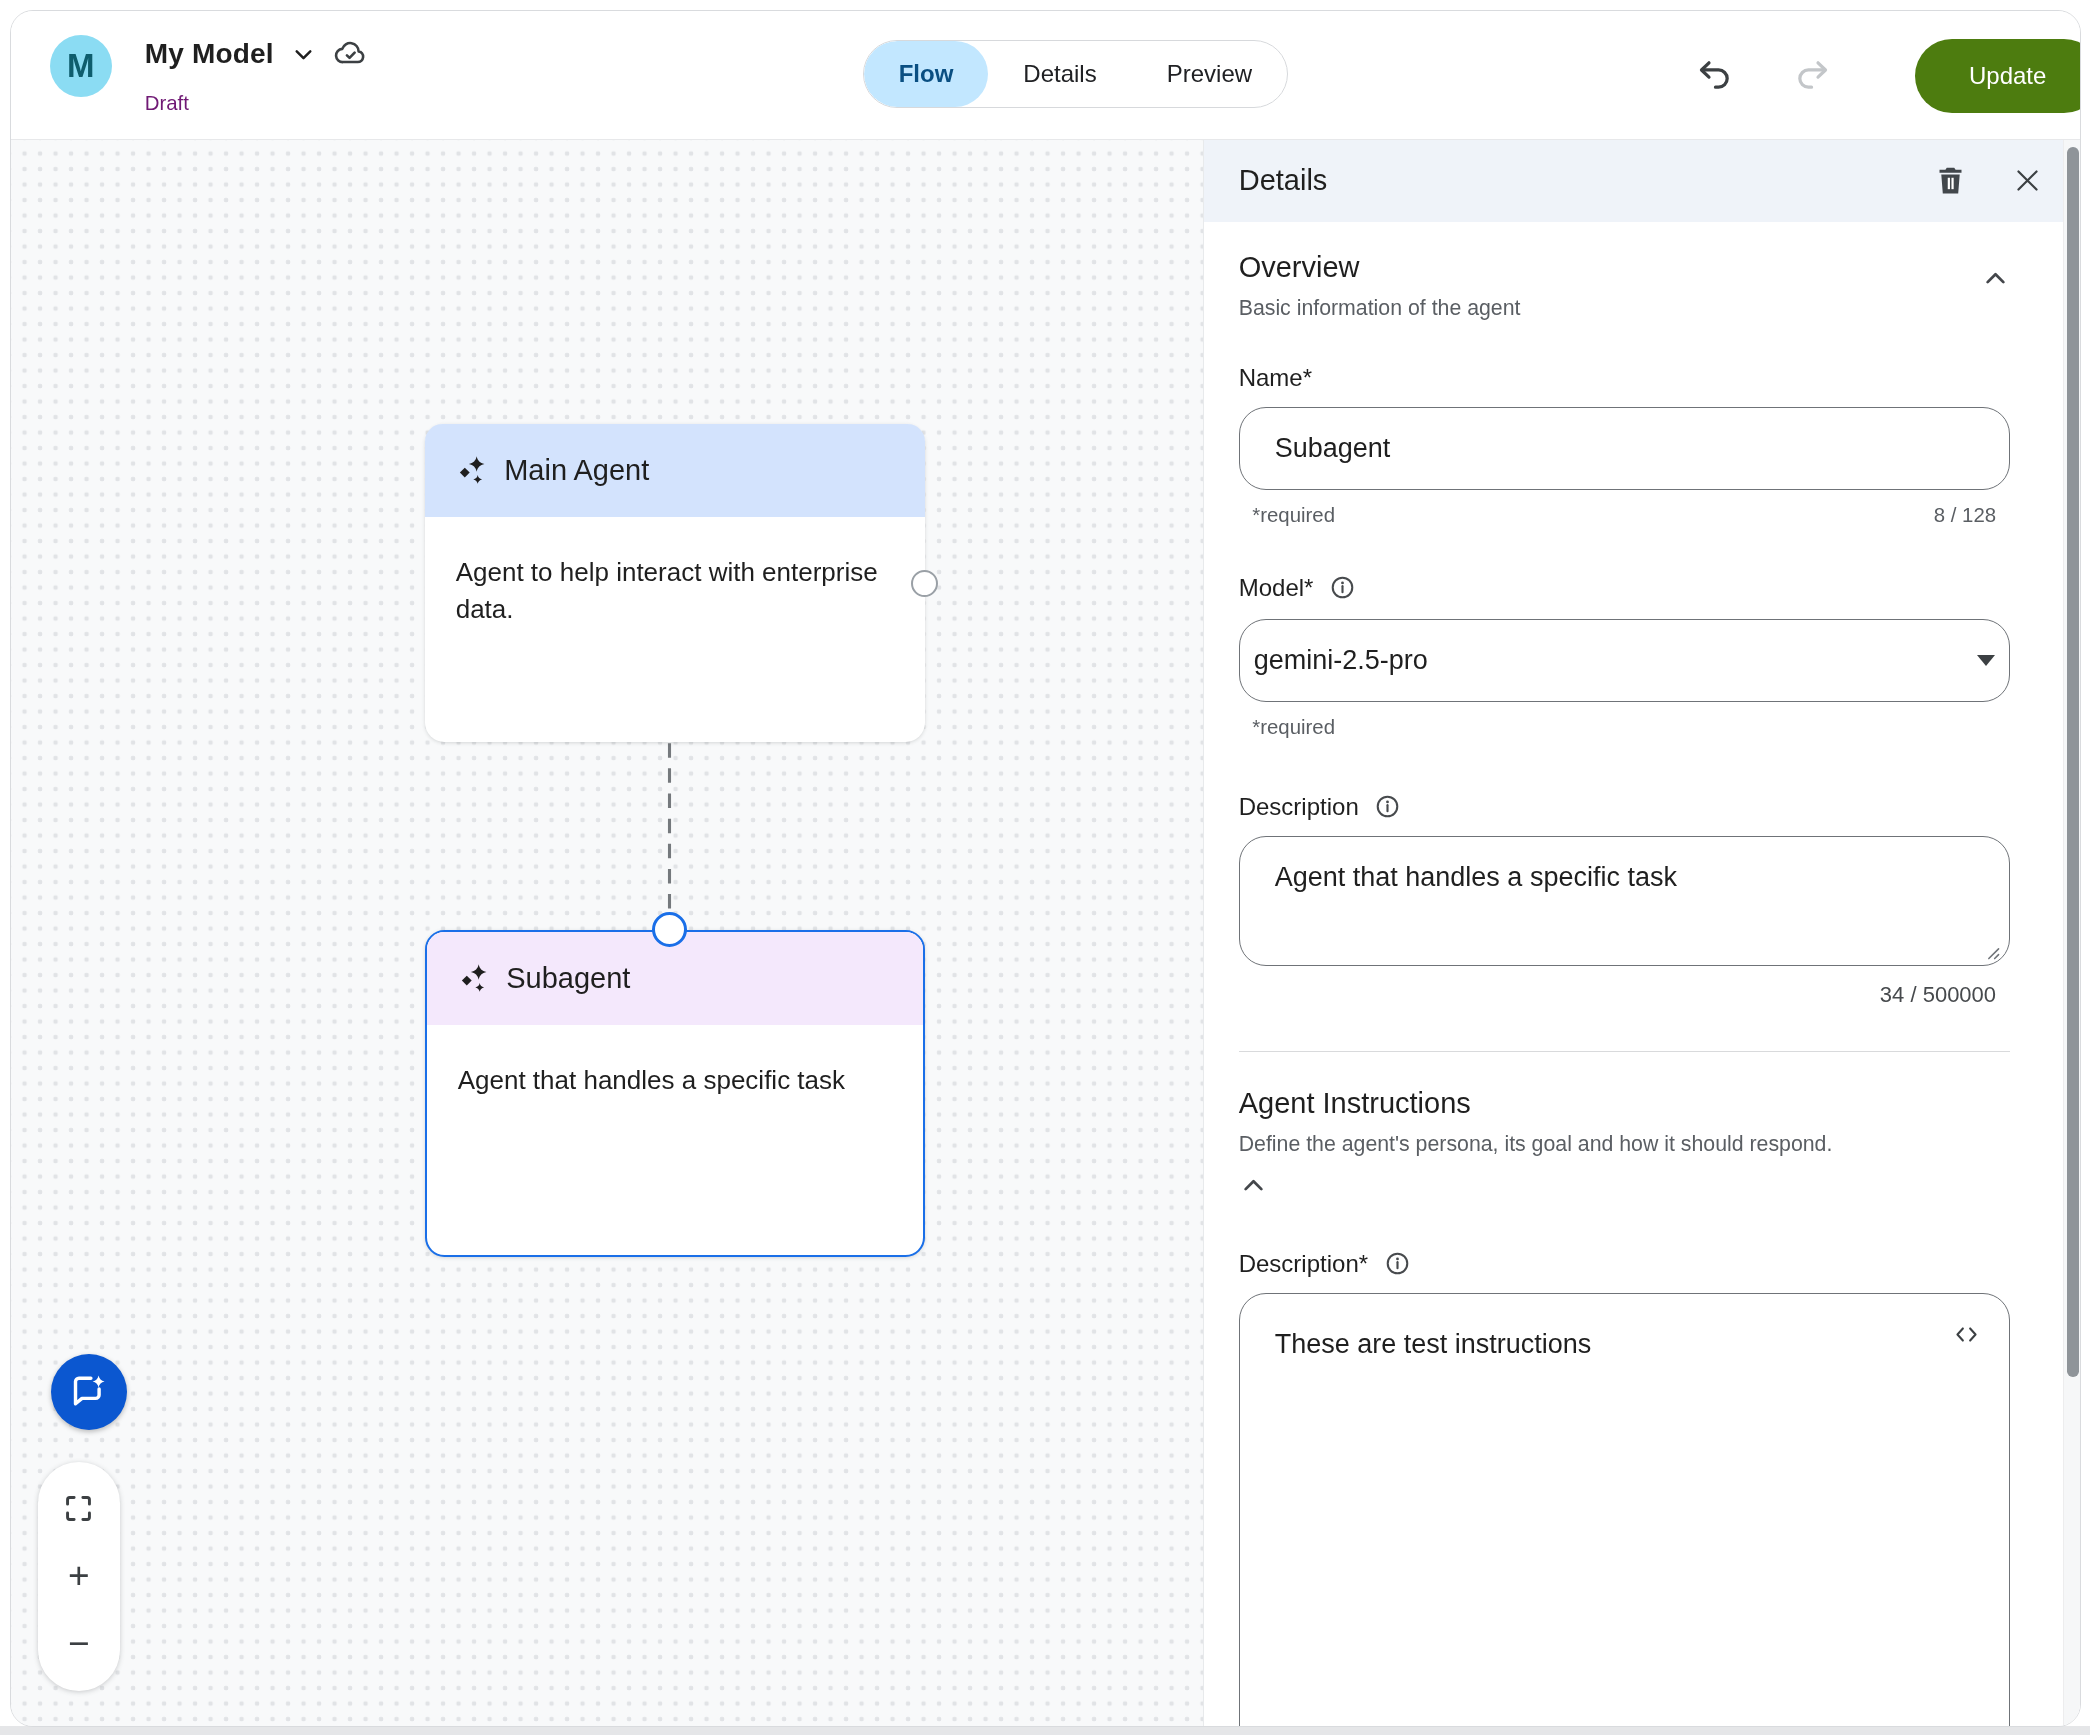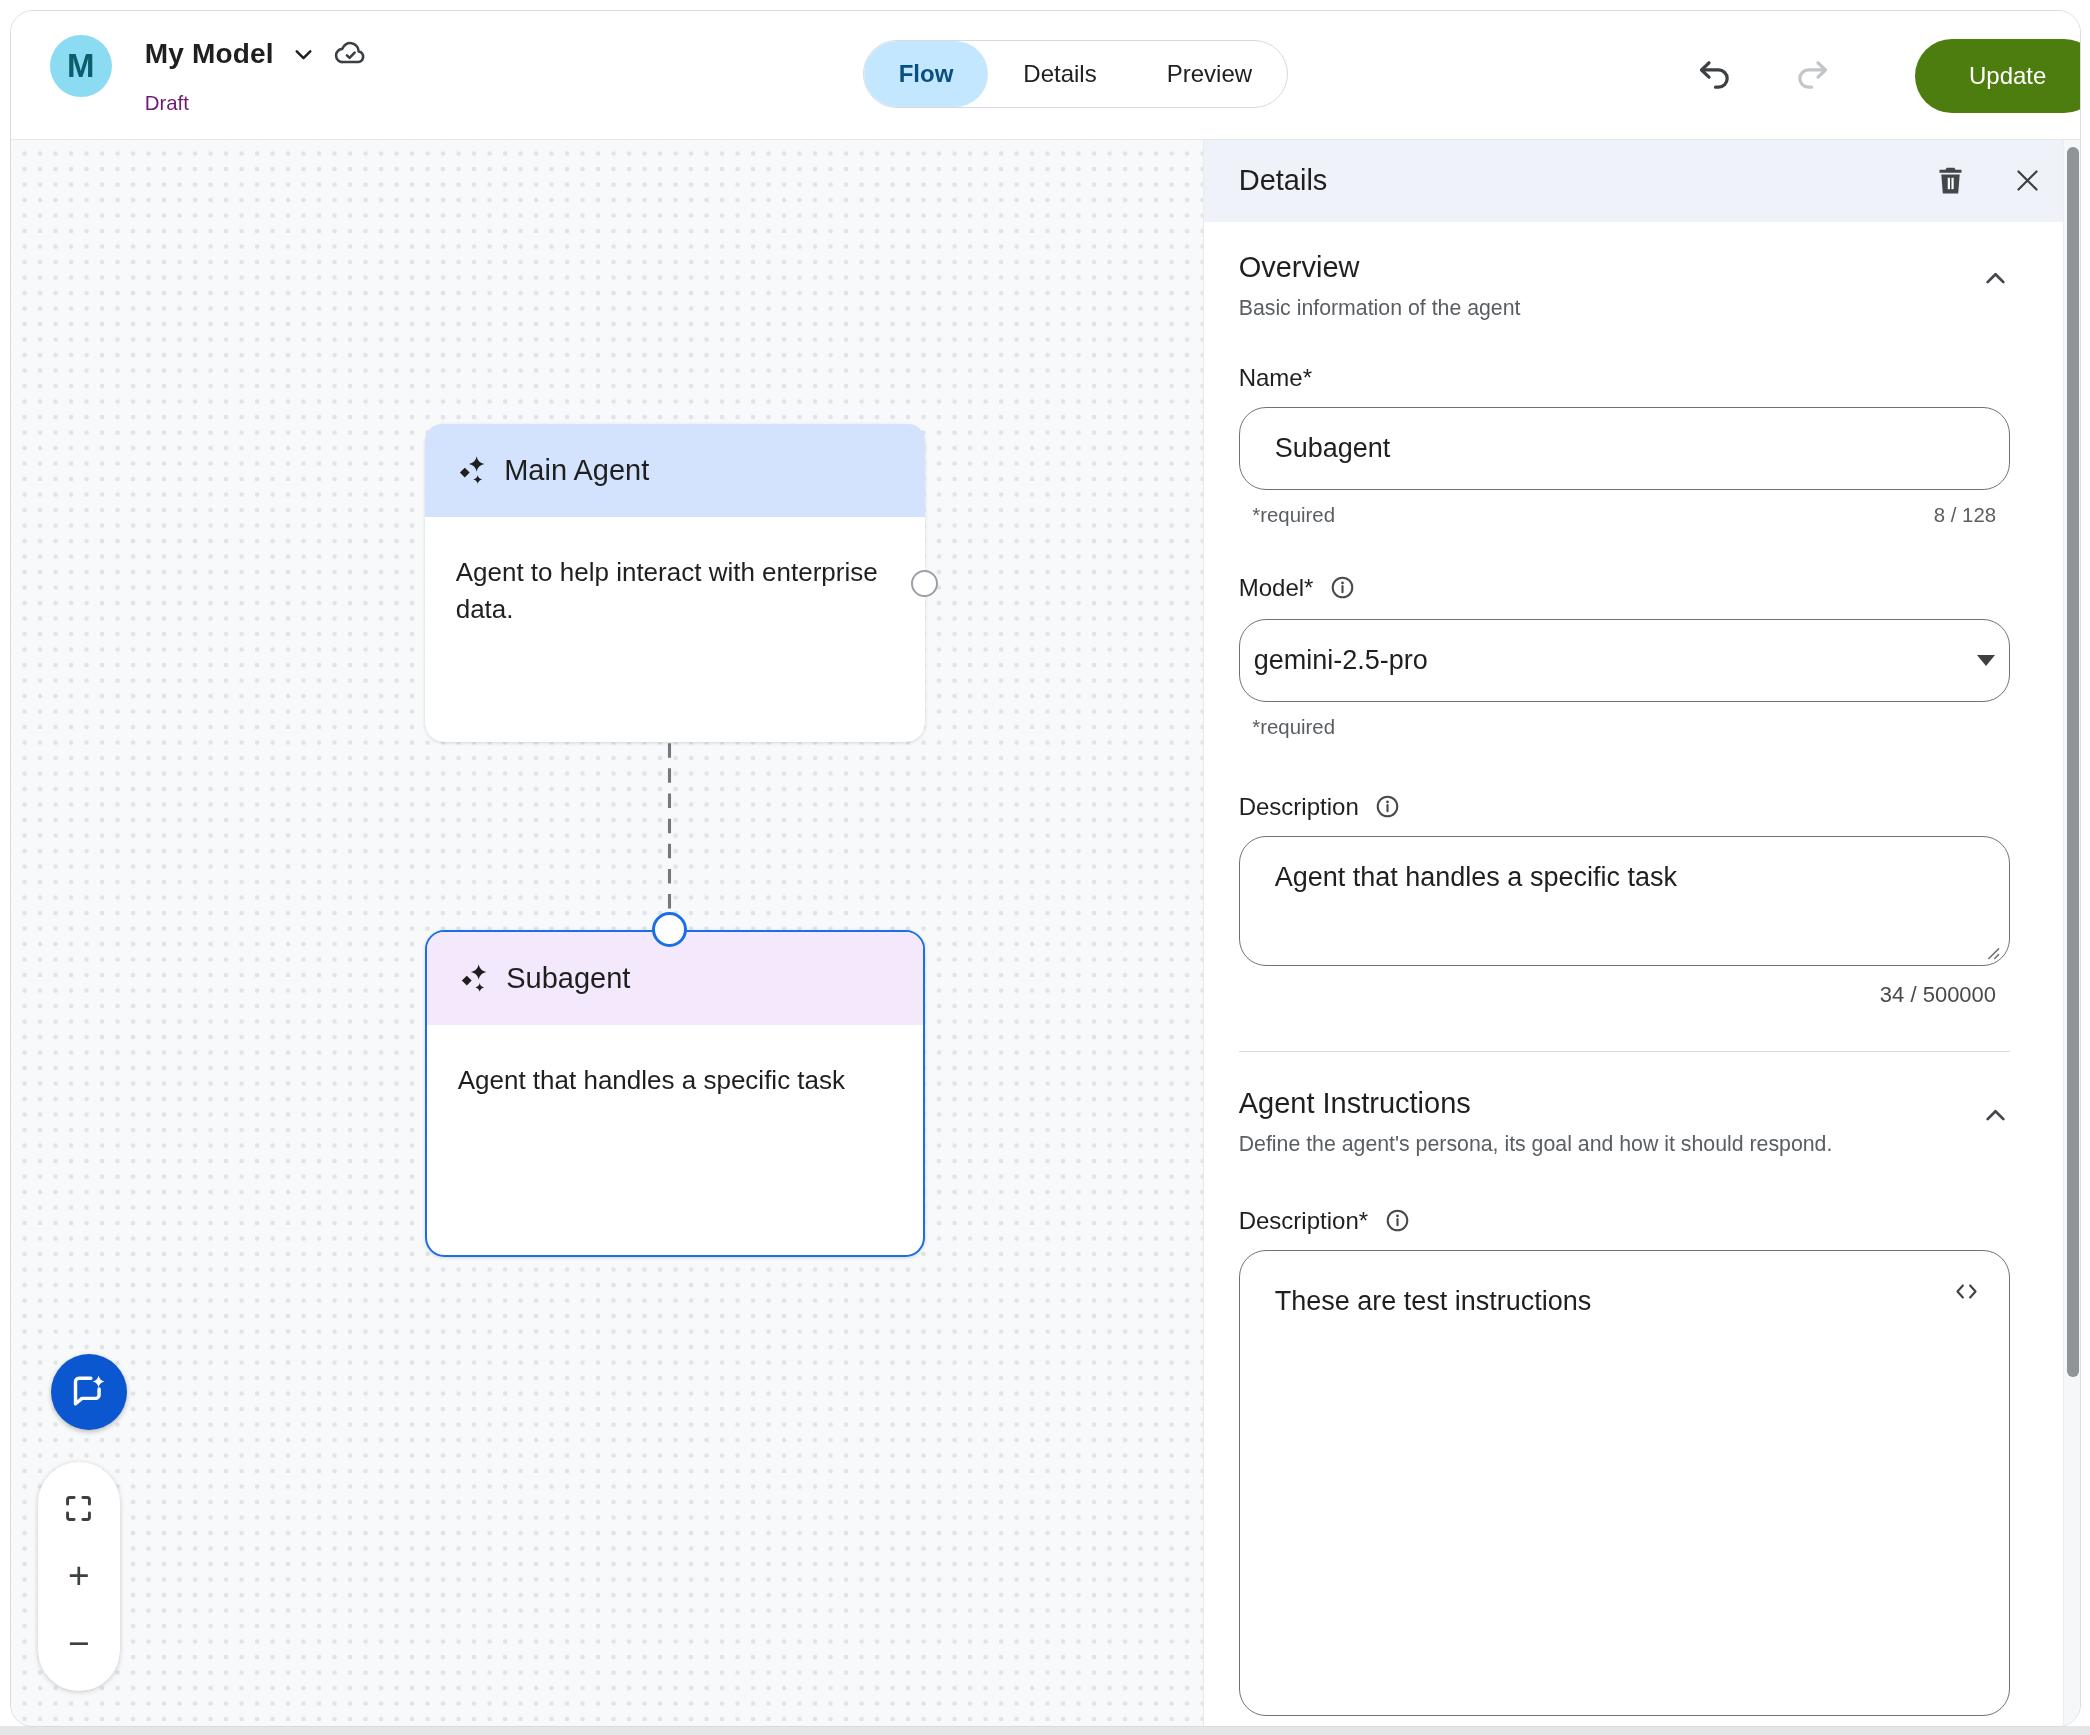--- a/index.html
+++ b/index.html
@@ -104,21 +104,21 @@
 
   .divider { height:1px; background:#d9dadc; margin-top:43px; }
 
   .scrollbar { position:absolute; right:0; top:0; bottom:0; width:18.4px; background:#f6f7f8;
                border-left:1px solid #ededee; }
   .scroll-thumb { position:absolute; right:2.9px; top:7.8px; width:11.6px; height:1230px;
                   background:#8f9499; border-radius:5.8px; }
 
   svg { display:block; }
   .mt16 { margin-top:15.5px; } .mt44 { margin-top:43px; } .mt48 { margin-top:47px; }
-  .mt56 { margin-top:54px; } .mt36 { margin-top:35px; } .mt52 { margin-top:50px; } .mt18 { margin-top:17.5px; }
+  .mt56 { margin-top:54px; } .mt36 { margin-top:35px;flex-direction:column; } .mt52 { margin-top:50px; } .mt18 { margin-top:17.5px; }
 </style>
 </head>
 <body>
 
 <div class="page">
   <div class="bottom-strip"></div>
 
   <div class="window">
 
     <div class="header">

